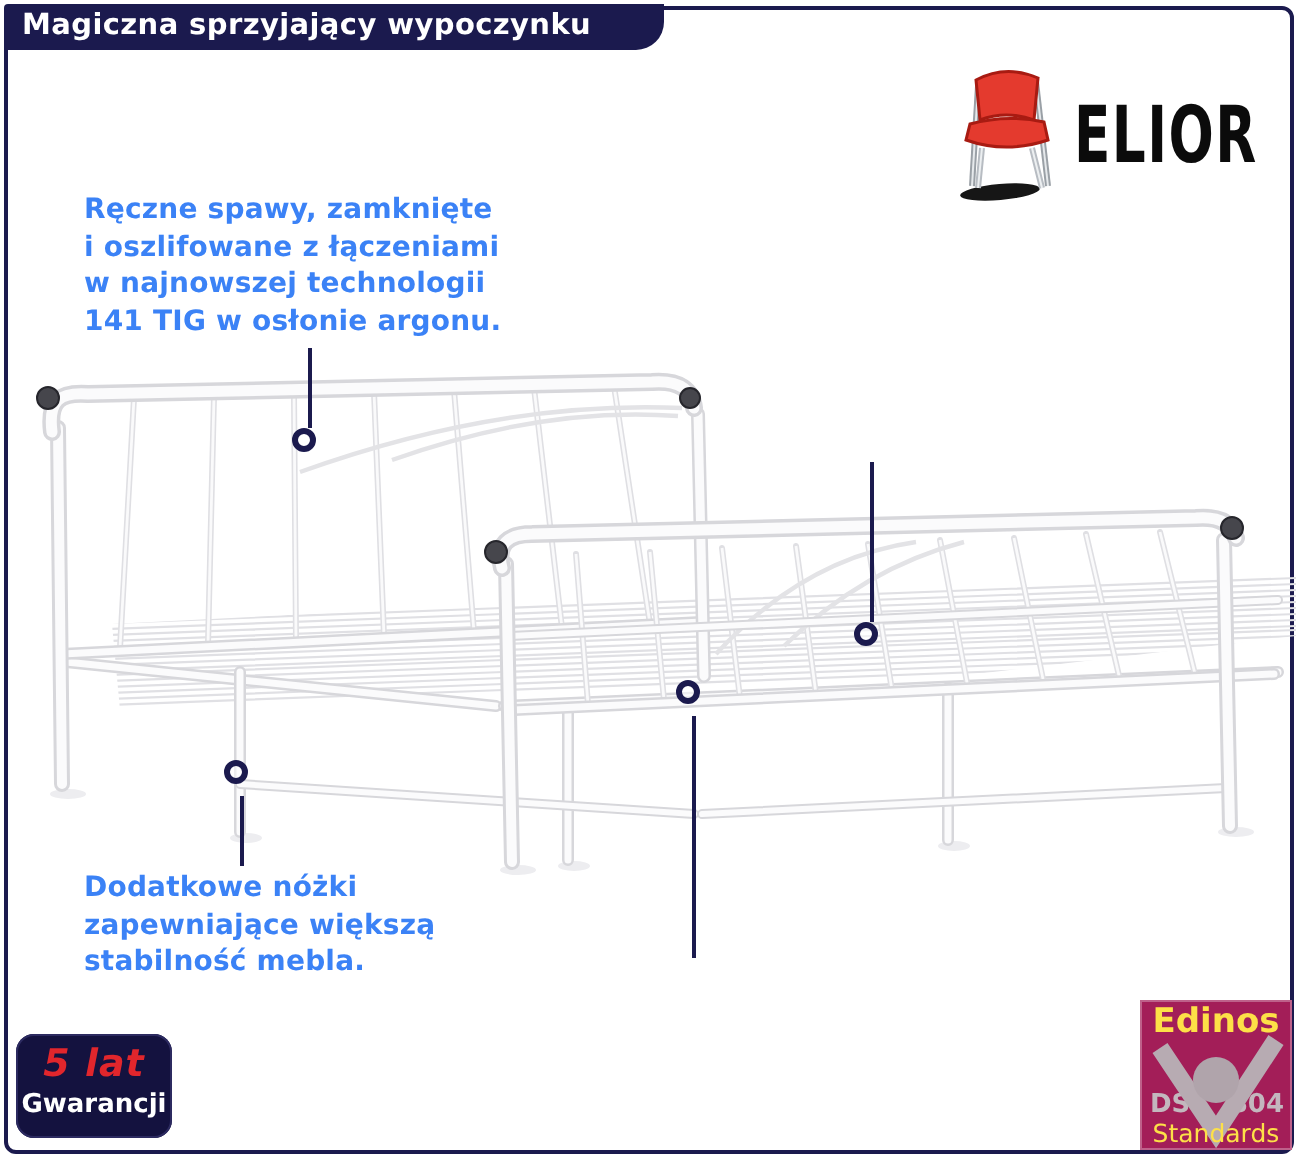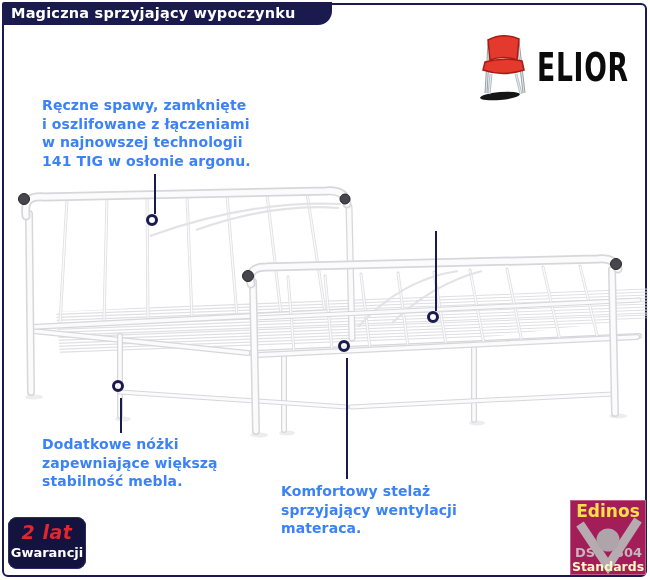--- a/index.html
+++ b/index.html
@@ -71,21 +71,21 @@
   .standards-left {
     position:absolute; left:5px; top:45px; color:#c3b7be; font-weight:bold;
     font-size:13px; z-index:0;
   }
   .standards-right {
     position:absolute; right:4px; top:45px; color:#c3b7be; font-weight:bold;
     font-size:13px; z-index:0;
   }
   .standards-bottom {
     position:absolute; bottom:1px; left:0; width:100%; text-align:center;
-    color:#fef9c3; font-weight:bold; font-size:12.5px; z-index:2;
+    color:#fde047; font-weight:normal; font-size:12.5px; z-index:2;
   }
   
   .t1 { stroke:#d7d7db; fill:none; stroke-linecap:round; }
   .t2 { stroke:#fbfbfc; fill:none; stroke-linecap:round; }
   .bar { stroke:#dfdfe3; stroke-width:3; fill:none; stroke-linecap:round; }
   .bari { stroke:#fafafb; stroke-width:1.4; fill:none; }
   .slat { stroke:#e0e0e4; stroke-width:1.1; fill:none; }
   .arc { stroke:#e3e3e6; stroke-width:2.2; fill:none; }
   .cap { fill:#46464c; stroke:#26262c; stroke-width:1; }
   .shadow { fill:#ededf0; }
@@ -182,35 +182,32 @@
     <div class="logo-text">ELIOR</div>
   </div>
 
   <div class="callout-text" id="callout-text-1">Ręczne spawy, zamknięte
 i oszlifowane z łączeniami
 w najnowszej technologii
 141 TIG w osłonie argonu.</div>
   <div class="callout-text" id="callout-text-3">Dodatkowe nóżki
 zapewniające większą
 stabilność mebla.</div>
-  <div class="callout-text" id="callout-text-4">Komfortowy stelaż
-sprzyjający wentylacji
-materaca.</div>
 
   <div class="callout-line" id="line-1"></div>
   <div class="callout-line" id="line-2"></div>
   <div class="callout-line" id="line-3"></div>
   <div class="callout-line" id="line-4"></div>
   <div class="callout-ring" id="ring-1"></div>
   <div class="callout-ring" id="ring-2"></div>
   <div class="callout-ring" id="ring-3"></div>
   <div class="callout-ring" id="ring-4"></div>
 
   <div class="warranty">
-    <span class="warranty-top">2 lat</span>
+    <span class="warranty-top">5 lat</span>
     <span class="warranty-bottom">Gwarancji</span>
   </div>
 
   <div class="standards">
     <svg class="standards-v" width="76" height="75" viewBox="0 0 76 75">
       <path d="M10 24 L38 66 L68 20" stroke="#b7abb2" stroke-width="9" fill="none"></path>
       <circle cx="38" cy="40" r="11.5" fill="#b0a4ab"></circle>
     </svg>
     <div class="standards-brand">Edinos</div>
     <div class="standards-left">DSI</div>

